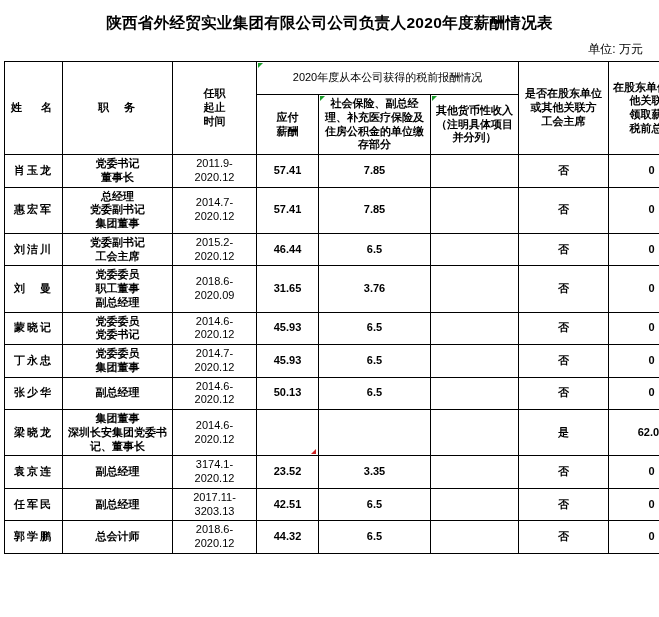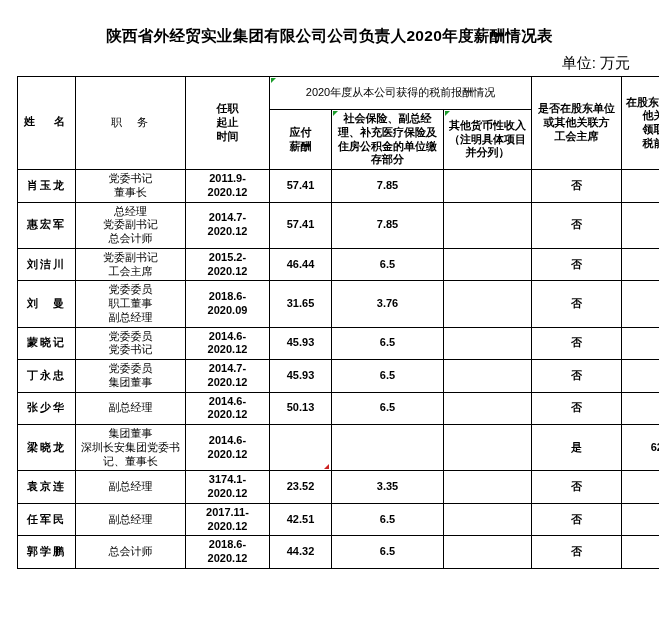--- a/index.html
+++ b/index.html
@@ -12,33 +12,33 @@
     height: 617px;
     font-family: "Liberation Sans", sans-serif;
     color: #000000;
     overflow: hidden;
   }
   .page {
     position: relative;
     width: 659px;
     height: 617px;
     box-sizing: border-box;
-    padding: 17px;
+    padding: 4px;
   }
   .doc-title {
     text-align: center;
     font-size: 15.5px;
     font-weight: bold;
     letter-spacing: 0.3px;
     padding: 9px 0 7px 0;
     white-space: nowrap;
   }
   .unit-line {
     text-align: right;
-    font-size: 15px;
+    font-size: 12px;
     padding: 0 12px 3px 0;
   }
   table.main {
     border-collapse: collapse;
     width: 637px;
     margin: 0 auto;
     table-layout: fixed;
   }
   table.main td, table.main th {
     border: 1px solid #000000;
@@ -51,45 +51,44 @@
   }
   .hdr-top {
     font-size: 11px;
     font-weight: normal;
     height: 28px;
   }
   .hdr-name {
     font-weight: bold;
     font-size: 13px;
     letter-spacing: 4px;
-    font-family: Liberation Mono, monospace;
   }
   .hdr-duty {
-    font-weight: normal;
+    font-weight: bold;
     font-size: 13px;
     letter-spacing: 2px;
   }
   .hdr-small {
     font-weight: bold;
     font-size: 11px;
   }
   .row-name {
     font-size: 13px;
     font-weight: bold;
     letter-spacing: 2px;
     white-space: nowrap;
   }
   .row-duty {
     font-size: 11px;
+    font-weight: bold;
+    line-height: 1.3;
+  }
+  .row-date {
+    font-size: 11px;
     font-weight: normal;
-    line-height: 1.3;
-  }
-  .row-date {
-    font-size: 11px;
-    font-weight: bold;
     line-height: 1.3;
     white-space: nowrap;
   }
   .row-num {
     font-size: 11px;
     font-weight: bold;
   }
   .row-flag {
     font-size: 11px;
     font-weight: bold;
@@ -181,21 +180,21 @@
         <td class="row-num">57.41</td>
         <td class="row-num">7.85</td>
         <td class="row-num"></td>
         <td class="row-flag">否</td>
         <td class="row-num">0</td>
       </tr>
       <tr>
         <td class="row-name">惠宏军</td>
         <td class="row-duty cell-multiline">总经理
 党委副书记
-总会计师</td>
+集团董事</td>
         <td class="row-date cell-multiline">2014.7-
 2020.12</td>
         <td class="row-num">57.41</td>
         <td class="row-num">7.85</td>
         <td class="row-num"></td>
         <td class="row-flag">否</td>
         <td class="row-num">0</td>
       </tr>
       <tr>
         <td class="row-name">刘洁川</td>
@@ -277,21 +276,21 @@
         <td class="row-num">23.52</td>
         <td class="row-num">3.35</td>
         <td class="row-num"></td>
         <td class="row-flag">否</td>
         <td class="row-num">0</td>
       </tr>
       <tr>
         <td class="row-name">任军民</td>
         <td class="row-duty cell-multiline">副总经理</td>
         <td class="row-date cell-multiline">2017.11-
-2020.12</td>
+3203.13</td>
         <td class="row-num">42.51</td>
         <td class="row-num">6.5</td>
         <td class="row-num"></td>
         <td class="row-flag">否</td>
         <td class="row-num">0</td>
       </tr>
       <tr>
         <td class="row-name">郭学鹏</td>
         <td class="row-duty cell-multiline">总会计师</td>
         <td class="row-date cell-multiline">2018.6-

